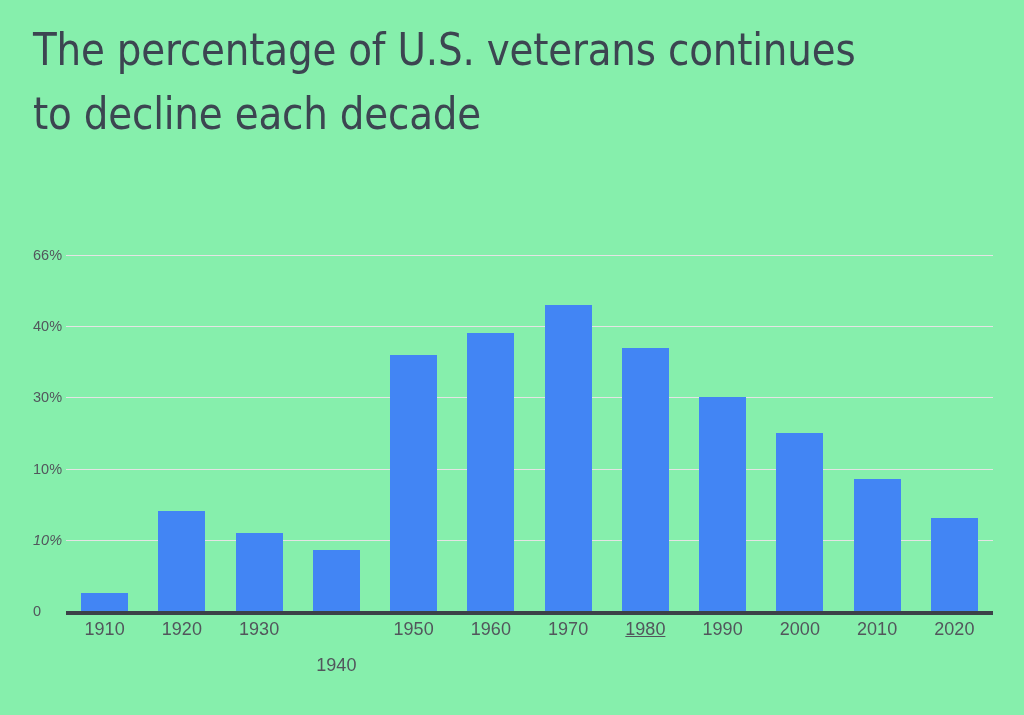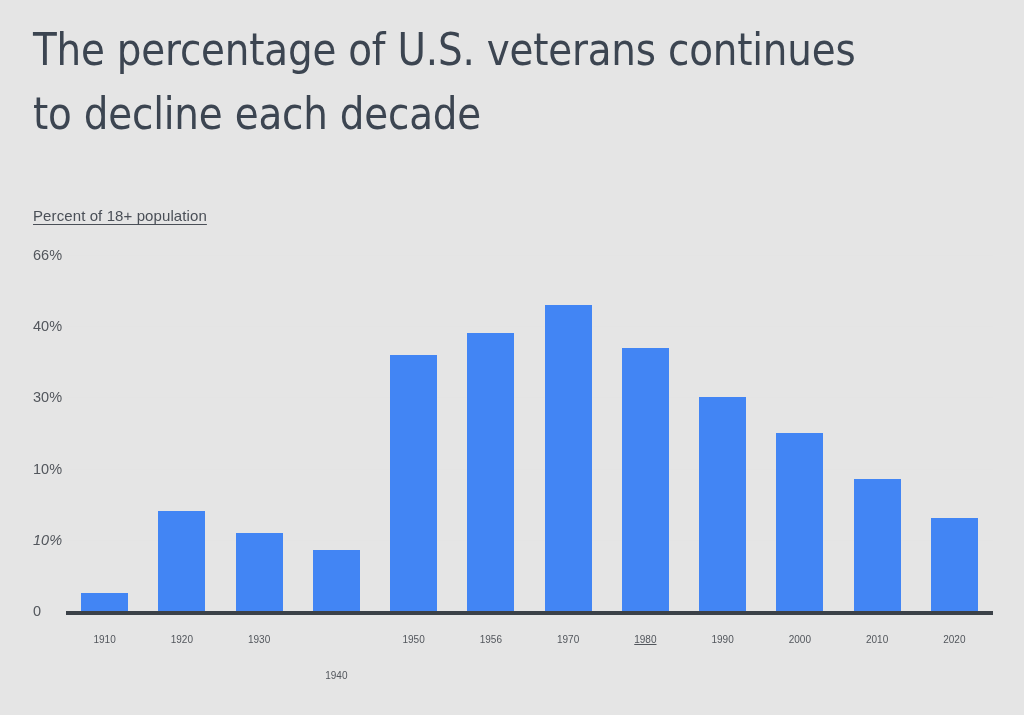--- a/index.html
+++ b/index.html
@@ -13,21 +13,21 @@
     font-family: "Liberation Sans", sans-serif;
     overflow: hidden;
     position: relative;
   }
 
   #chart-root {
     position: absolute;
     inset: 0;
     width: 1024px;
     height: 715px;
-    background: #e5e5e5;
+    background: #86efac;
   }
 
   
   .title-block {
     position: absolute;
     left: 33px;
     top: 18px;
     width: 985px;
   }
   .chart-title {
@@ -119,24 +119,24 @@
 
   .x-labels {
     position: absolute;
     left: 66px;
     top: 618px;
     width: 927px;
     height: 26px;
   }
   .x-tick-label {
     position: absolute;
-    top: 16px;
+    top: 1px;
     width: 76px;
     text-align: center;
-    font-size: 10px;
+    font-size: 18px;
     color: #52565c;
   }
 
   
   .source-note {
     position: absolute;
     left: 33px;
     top: 688px;
     font-size: 12.5px;
     font-style: italic;
@@ -147,21 +147,20 @@
 </head>
 <body>
 
 <div id="chart-root">
 
   <div class="title-block">
     <h1 class="chart-title">The percentage of U.S. veterans continues
 to decline each decade</h1>
   </div>
 
-  <div class="axis-unit-label">Percent of 18+ population</div>
 
   <div class="y-labels">
       <div class="y-tick-label" style="top: 356px;">0</div>
       <div class="y-tick-label" style="top: 284.8px; font-style: italic;">10%</div>
       <div class="y-tick-label" style="top: 213.6px;">10%</div>
       <div class="y-tick-label" style="top: 142.4px;">30%</div>
       <div class="y-tick-label" style="top: 71.2px;">40%</div>
       <div class="y-tick-label" style="top: 0px;">66%</div>
     </div>
 
@@ -213,21 +212,21 @@
       </div>
     <div class="axis-baseline"></div>
   </div>
 
   <div class="x-labels">
       <div class="x-tick-label" style="left: 0px; width: 77.25px;">1910</div>
       <div class="x-tick-label" style="left: 77.25px; width: 77.25px;">1920</div>
       <div class="x-tick-label" style="left: 154.5px; width: 77.25px;">1930</div>
       <div class="x-tick-label" style="left: 231.75px; width: 77.25px; margin-top: 36px;">1940</div>
       <div class="x-tick-label" style="left: 309px; width: 77.25px;">1950</div>
-      <div class="x-tick-label" style="left: 386.25px; width: 77.25px;">1956</div>
+      <div class="x-tick-label" style="left: 386.25px; width: 77.25px;">1960</div>
       <div class="x-tick-label" style="left: 463.5px; width: 77.25px;">1970</div>
       <div class="x-tick-label" style="left: 540.75px; width: 77.25px; text-decoration: underline;">1980</div>
       <div class="x-tick-label" style="left: 618px; width: 77.25px;">1990</div>
       <div class="x-tick-label" style="left: 695.25px; width: 77.25px;">2000</div>
       <div class="x-tick-label" style="left: 772.5px; width: 77.25px;">2010</div>
       <div class="x-tick-label" style="left: 849.75px; width: 77.25px;">2020</div>
     </div>
 
 
 </div>

